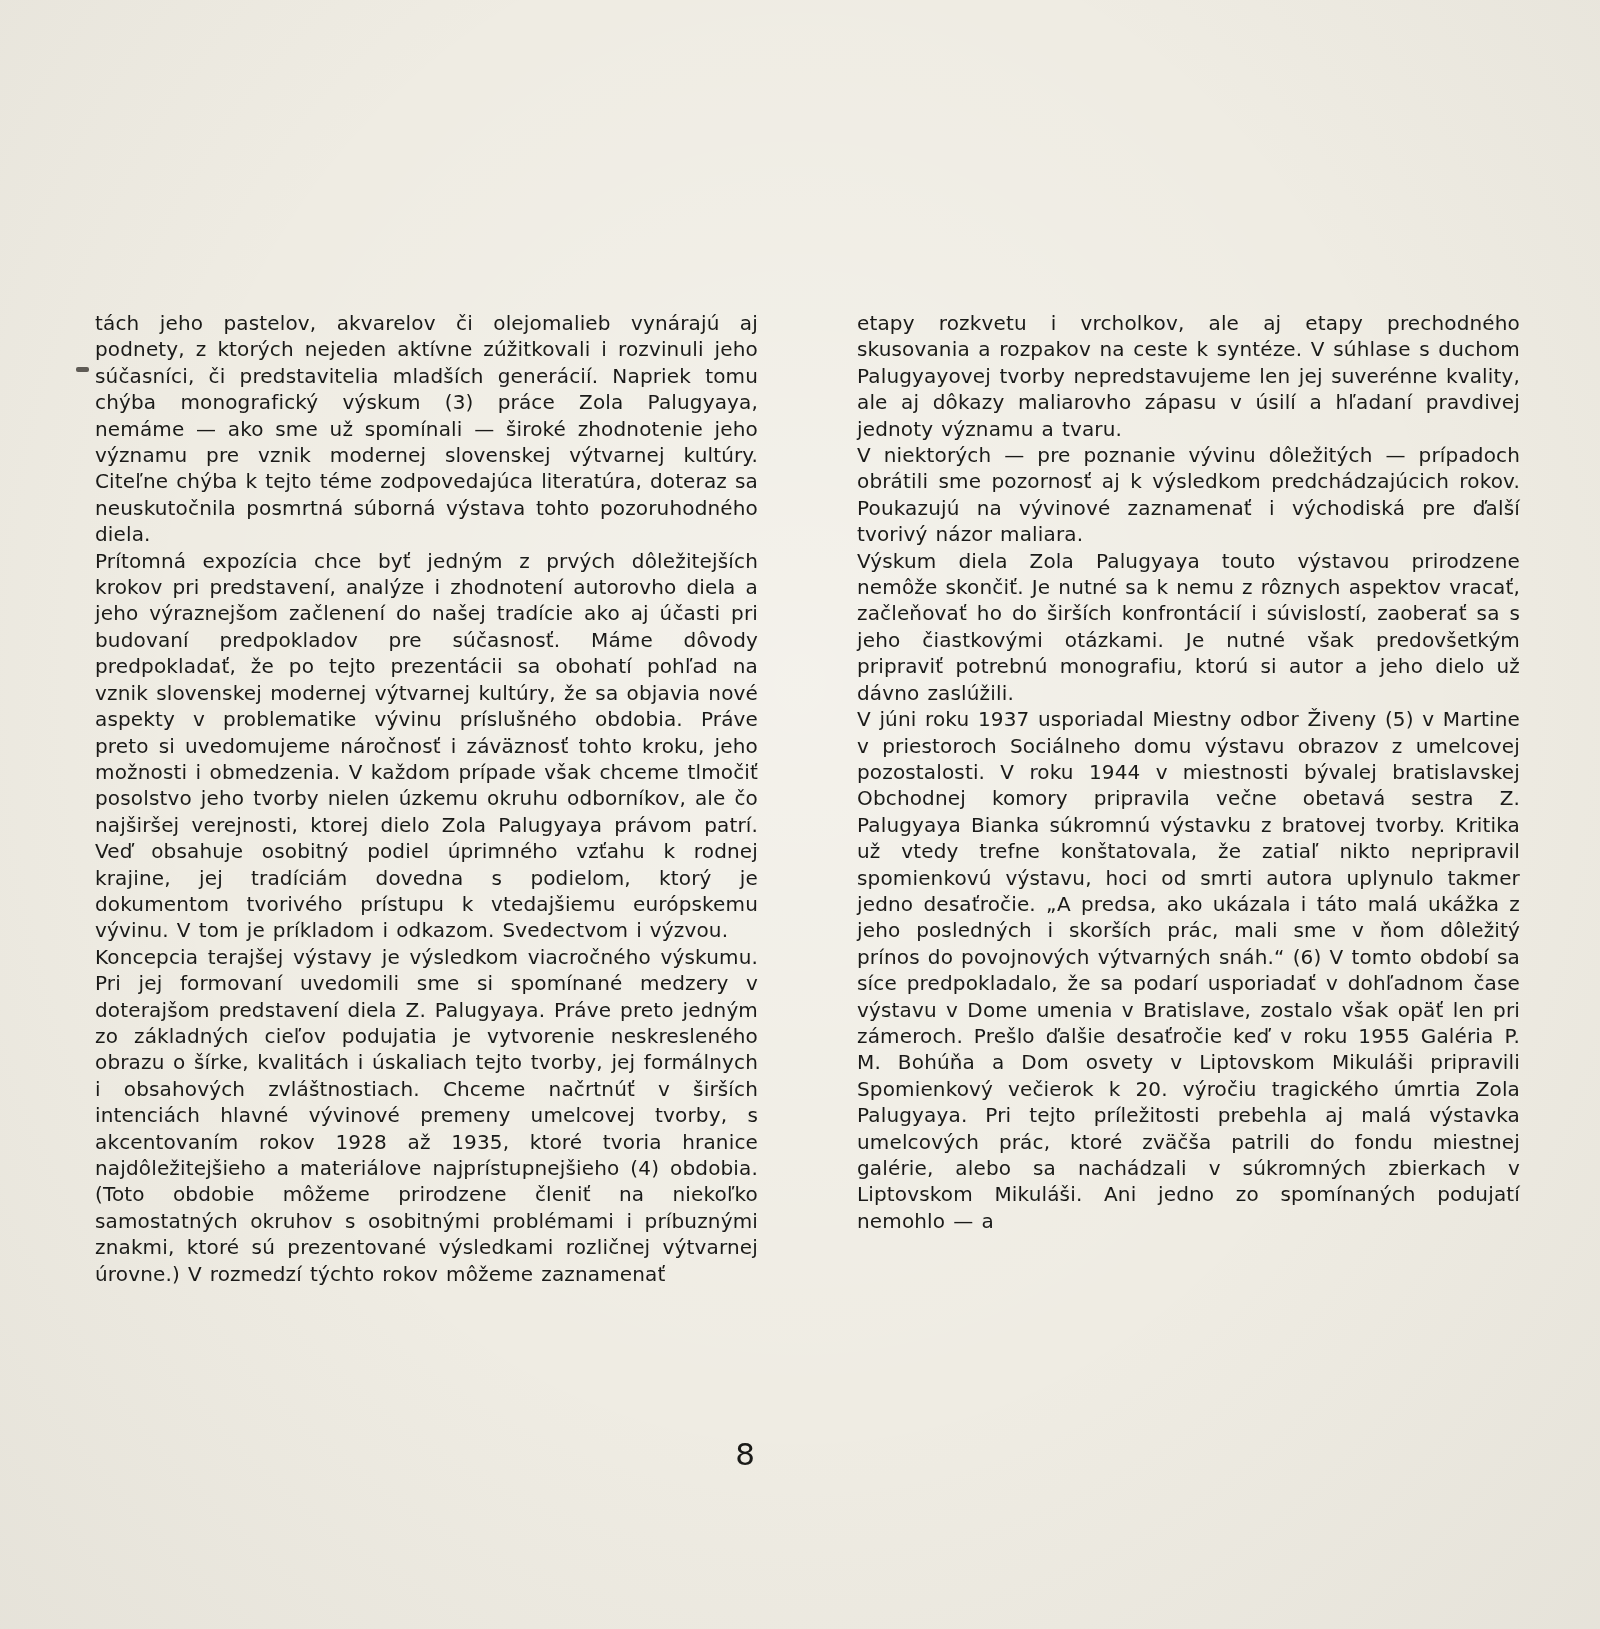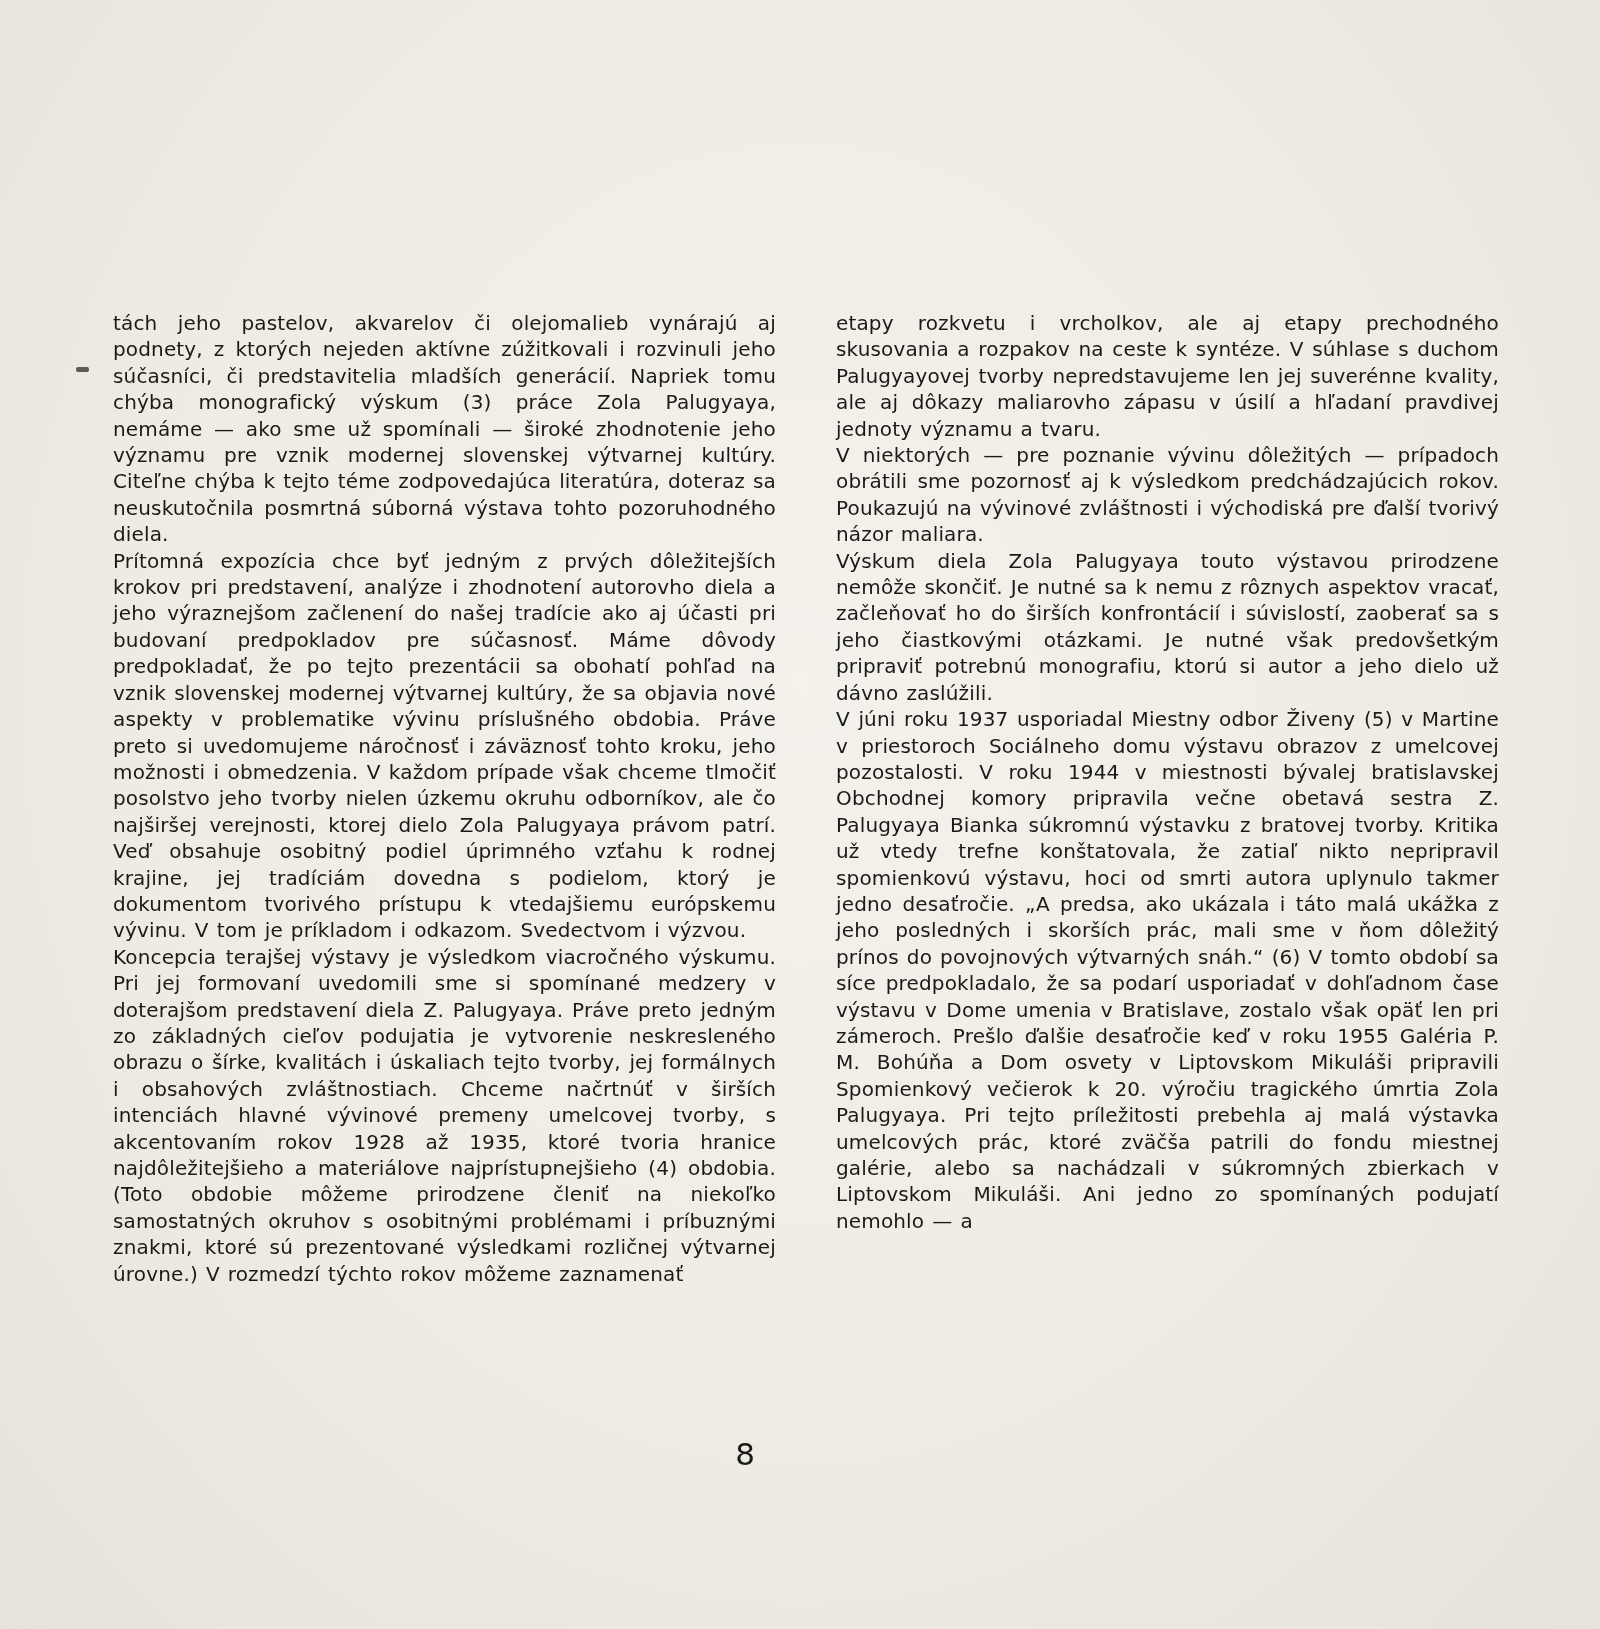--- a/index.html
+++ b/index.html
@@ -16,25 +16,25 @@
   }
   .page {
     position: absolute;
     inset: 0;
     background:
       radial-gradient(ellipse at 50% 42%, rgba(255,255,255,0.30) 0%, rgba(255,255,255,0.0) 55%, rgba(60,55,40,0.05) 100%),
       #efece3;
   }
   .columns {
     position: absolute;
-    left: 113px;
+    left: 95px;
     top: 310px;
     width: 1392px;
     display: flex;
-    gap: 60px;
+    gap: 99px;
   }
   .col {
     width: 663px;
     flex: 0 0 663px;
   }
   .col p {
     margin: 0;
     padding: 0;
     text-align: justify;
     font-size: 20px;
@@ -73,21 +73,21 @@
   <div class="columns">
 
     <div class="col">
       <p>tách jeho pastelov, akvarelov či olejomalieb vynárajú aj podnety, z ktorých nejeden aktívne zúžitkovali i rozvinuli jeho súčasníci, či predstavitelia mladších generácií. Napriek tomu chýba monografický výskum (3) práce Zola Palugyaya, nemáme — ako sme už spomínali — široké zhodnotenie jeho významu pre vznik modernej slovenskej výtvarnej kultúry. Citeľne chýba k tejto téme zodpovedajúca literatúra, doteraz sa neuskutočnila posmrtná súborná výstava tohto pozoruhodného diela.</p>
       <p>Prítomná expozícia chce byť jedným z prvých dôležitejších krokov pri predstavení, analýze i zhodnotení autorovho diela a jeho výraznejšom začlenení do našej tradície ako aj účasti pri budovaní predpokladov pre súčasnosť. Máme dôvody predpokladať, že po tejto prezentácii sa obohatí pohľad na vznik slovenskej modernej výtvarnej kultúry, že sa objavia nové aspekty v problematike vývinu príslušného obdobia. Práve preto si uvedomujeme náročnosť i záväznosť tohto kroku, jeho možnosti i obmedzenia. V každom prípade však chceme tlmočiť posolstvo jeho tvorby nielen úzkemu okruhu odborníkov, ale čo najširšej verejnosti, ktorej dielo Zola Palugyaya právom patrí. Veď obsahuje osobitný podiel úprimného vzťahu k rodnej krajine, jej tradíciám dovedna s podielom, ktorý je dokumentom tvorivého prístupu k vtedajšiemu európskemu vývinu. V tom je príkladom i odkazom. Svedectvom i výzvou.</p>
       <p>Koncepcia terajšej výstavy je výsledkom viacročného výskumu. Pri jej formovaní uvedomili sme si spomínané medzery v doterajšom predstavení diela Z. Palugyaya. Práve preto jedným zo základných cieľov podujatia je vytvorenie neskresleného obrazu o šírke, kvalitách i úskaliach tejto tvorby, jej formálnych i obsahových zvláštnostiach. Chceme načrtnúť v širších intenciách hlavné vývinové premeny umelcovej tvorby, s akcentovaním rokov 1928 až 1935, ktoré tvoria hranice najdôležitejšieho a materiálove najprístupnejšieho (4) obdobia. (Toto obdobie môžeme prirodzene členiť na niekoľko samostatných okruhov s osobitnými problémami i príbuznými znakmi, ktoré sú prezentované výsledkami rozličnej výtvarnej úrovne.) V rozmedzí týchto rokov môžeme zaznamenať</p>
     </div>
 
     <div class="col">
       <p>etapy rozkvetu i vrcholkov, ale aj etapy prechodného skusovania a rozpakov na ceste k syntéze. V súhlase s duchom Palugyayovej tvorby nepredstavujeme len jej suverénne kvality, ale aj dôkazy maliarovho zápasu v úsilí a hľadaní pravdivej jednoty významu a tvaru.</p>
-      <p>V niektorých — pre poznanie vývinu dôležitých — prípadoch obrátili sme pozornosť aj k výsledkom predchádzajúcich rokov. Poukazujú na vývinové zvláštnosti i východiská pre ďalší tvorivý názor maliara.</p>
+      <p>V niektorých — pre poznanie vývinu dôležitých — prípadoch obrátili sme pozornosť aj k výsledkom predchádzajúcich rokov. Poukazujú na vývinové zaznamenať i východiská pre ďalší tvorivý názor maliara.</p>
       <p>Výskum diela Zola Palugyaya touto výstavou prirodzene nemôže skončiť. Je nutné sa k nemu z rôznych aspektov vracať, začleňovať ho do širších konfrontácií i súvislostí, zaoberať sa s jeho čiastkovými otázkami. Je nutné však predovšetkým pripraviť potrebnú monografiu, ktorú si autor a jeho dielo už dávno zaslúžili.</p>
       <p>V júni roku 1937 usporiadal Miestny odbor Živeny (5) v Martine v priestoroch Sociálneho domu výstavu obrazov z umelcovej pozostalosti. V roku 1944 v miestnosti bývalej bratislavskej Obchodnej komory pripravila večne obetavá sestra Z. Palugyaya Bianka súkromnú výstavku z bratovej tvorby. Kritika už vtedy trefne konštatovala, že zatiaľ nikto nepripravil spomienkovú výstavu, hoci od smrti autora uplynulo takmer jedno desaťročie. „A predsa, ako ukázala i táto malá ukážka z jeho posledných i skorších prác, mali sme v ňom dôležitý prínos do povojnových výtvarných snáh.“ (6) V tomto období sa síce predpokladalo, že sa podarí usporiadať v dohľadnom čase výstavu v Dome umenia v Bratislave, zostalo však opäť len pri zámeroch. Prešlo ďalšie desaťročie keď v roku 1955 Galéria P. M. Bohúňa a Dom osvety v Liptovskom Mikuláši pripravili Spomienkový večierok k 20. výročiu tragického úmrtia Zola Palugyaya. Pri tejto príležitosti prebehla aj malá výstavka umelcových prác, ktoré zväčša patrili do fondu miestnej galérie, alebo sa nachádzali v súkromných zbierkach v Liptovskom Mikuláši. Ani jedno zo spomínaných podujatí nemohlo — a</p>
     </div>
 
   </div>
 
   <div class="page-number">8</div>
 
 </div>
 

